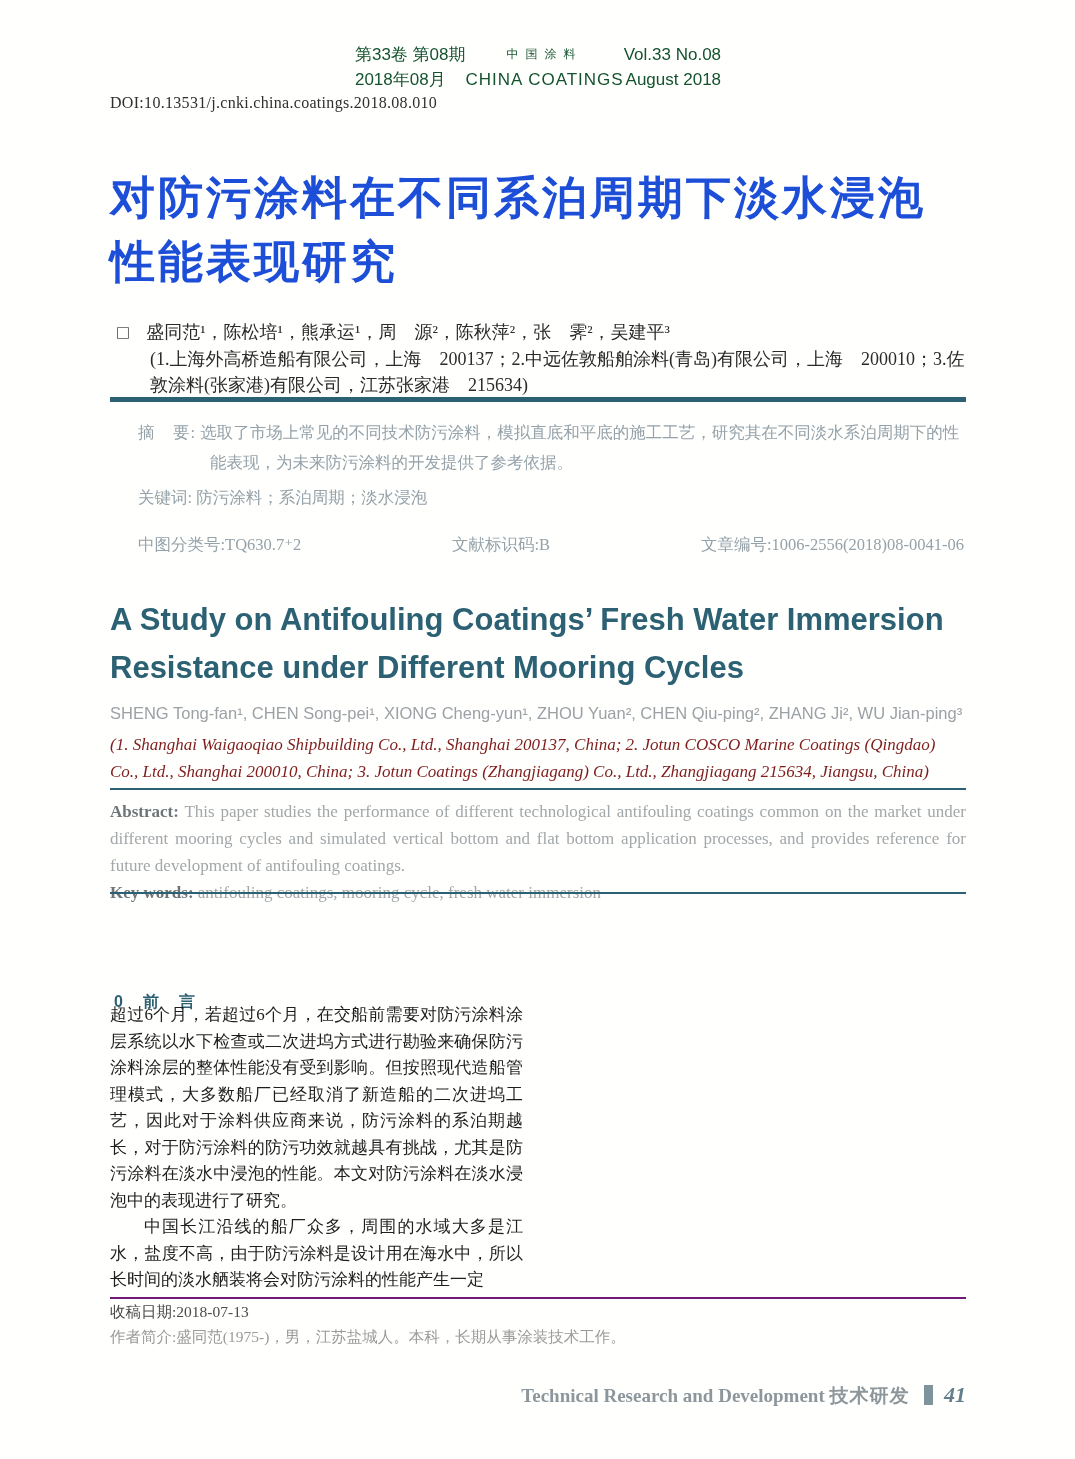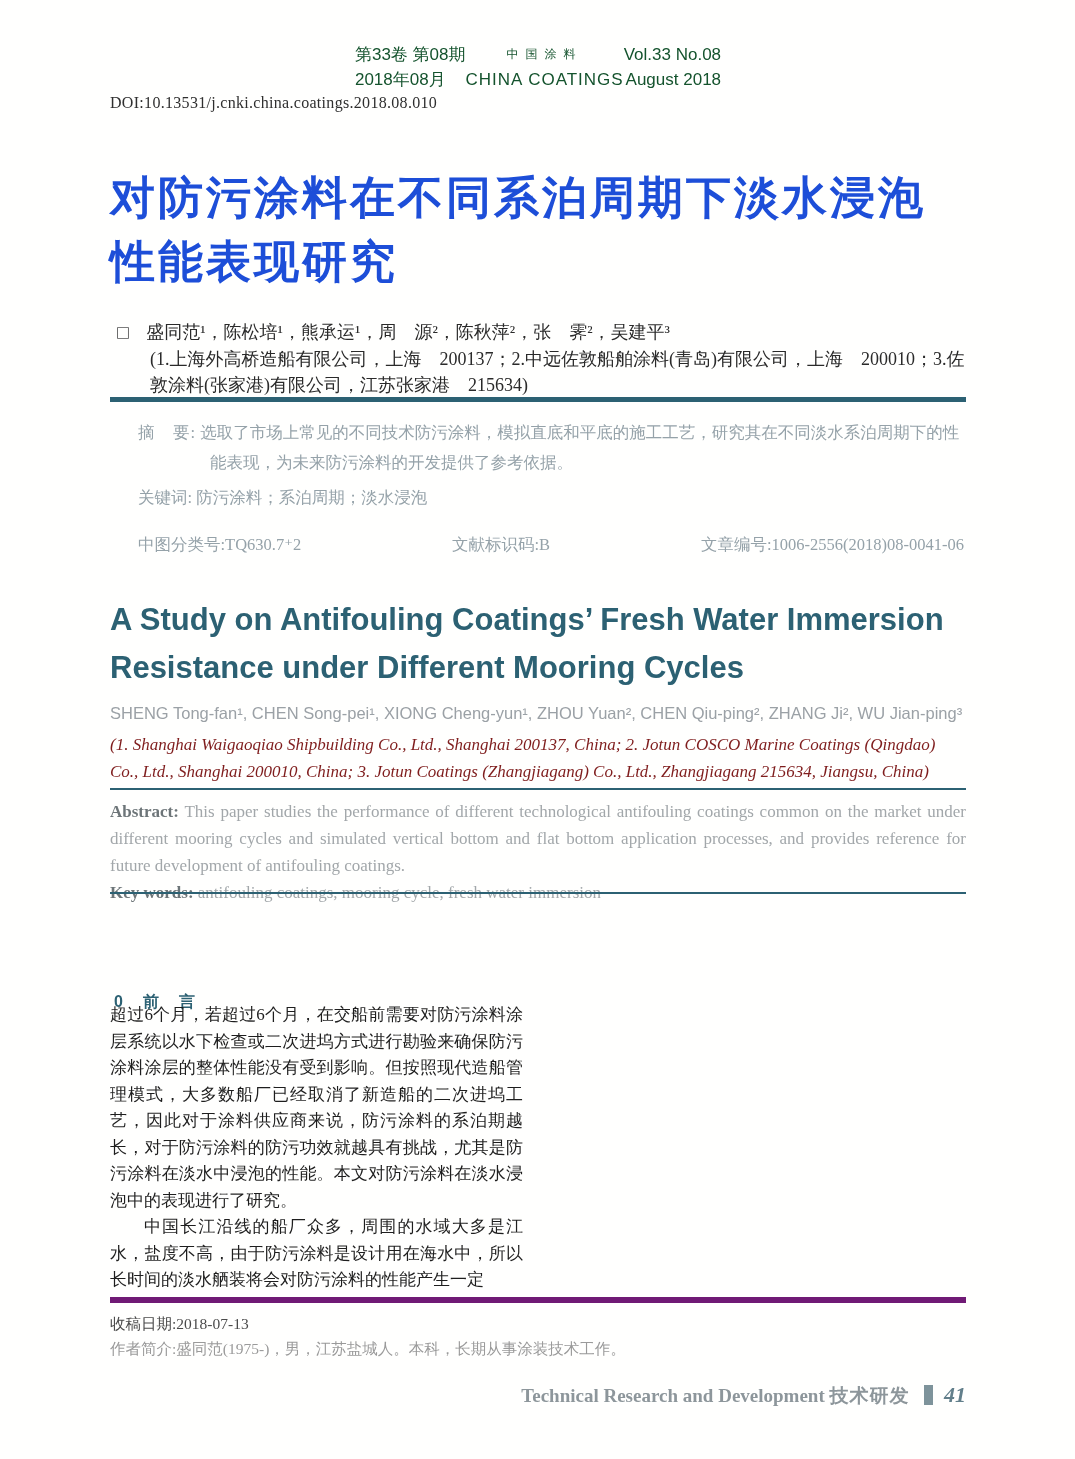--- a/index.html
+++ b/index.html
@@ -99,21 +99,21 @@
     position:absolute; top:1002px; left:0; width:856px;
     display:flex; gap:30px;
   }
   .colbox { width:413px; font-size:17px; line-height:26.5px; color:#1e1e1e; text-align:justify; }
   .colbox p { margin:0; }
   .colbox p.indent { text-indent:2em; }
 
   
   .footnotes {
     position:absolute; top:1297px; left:0; right:0;
-    border-top:6px solid #701a75; padding-top:8px;
+    border-top:2px solid #701a75; padding-top:0;
     font-size:15.5px; line-height:25px;
   }
   .fn-received { color:#4a4a4a; }
   .fn-bio { color:#9a9a9a; }
 
   
   .pfooter {
     position:absolute; top:1382px; left:0; right:0;
     text-align:right; color:#8d969b;
     font-size:19px; font-weight:bold;

